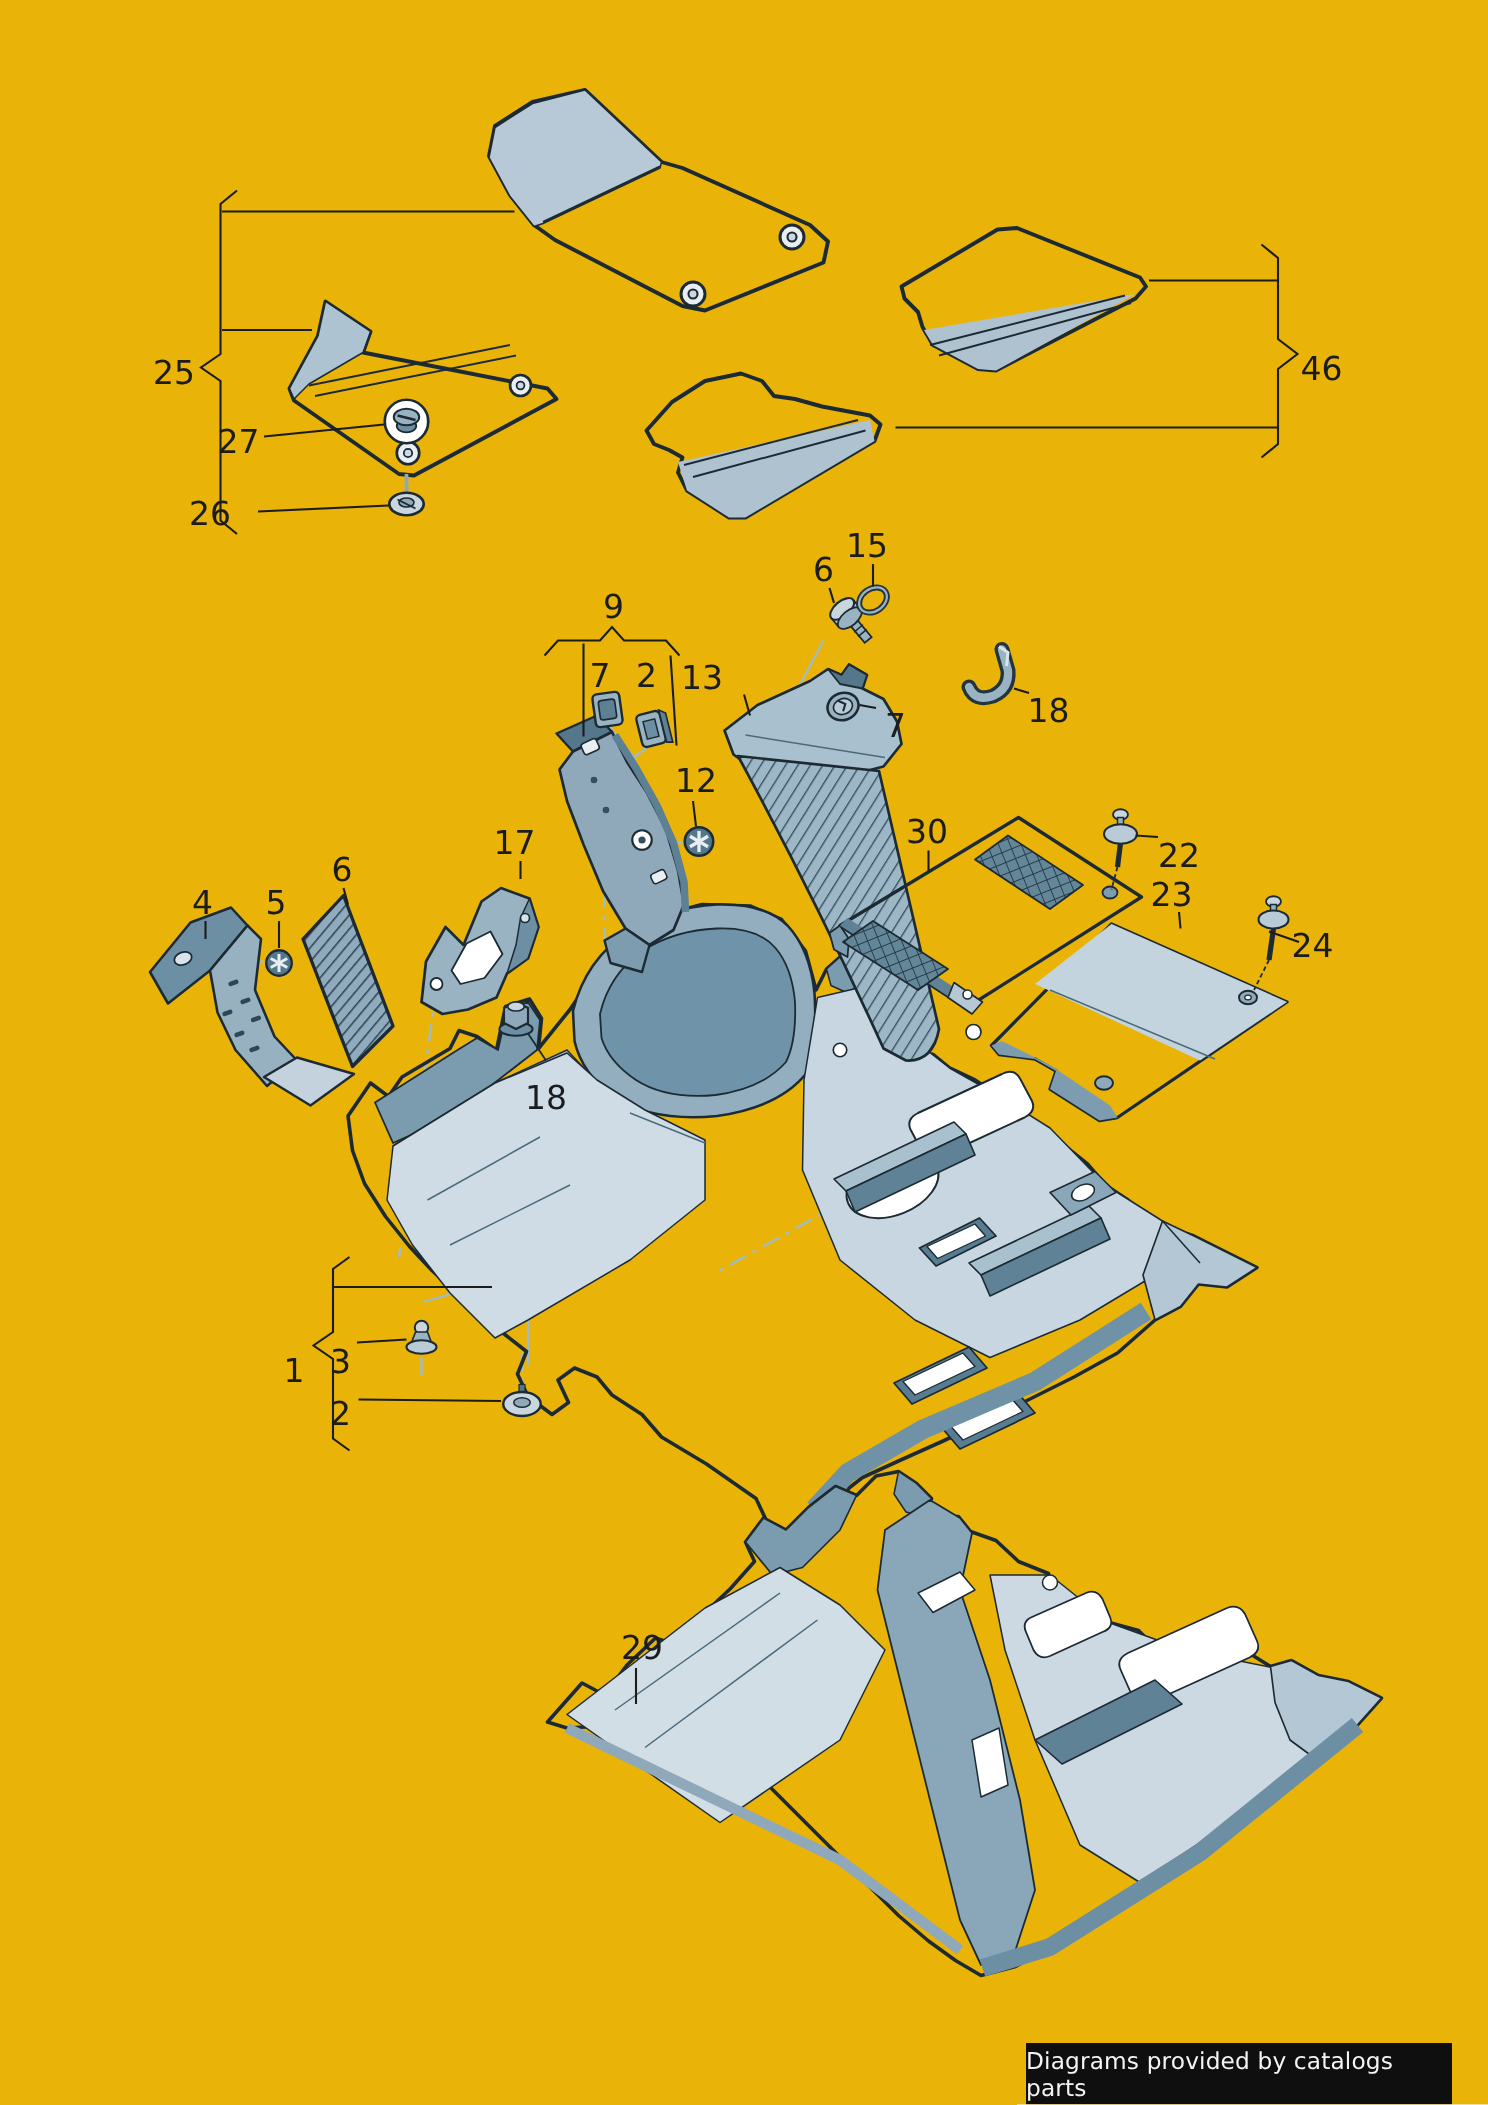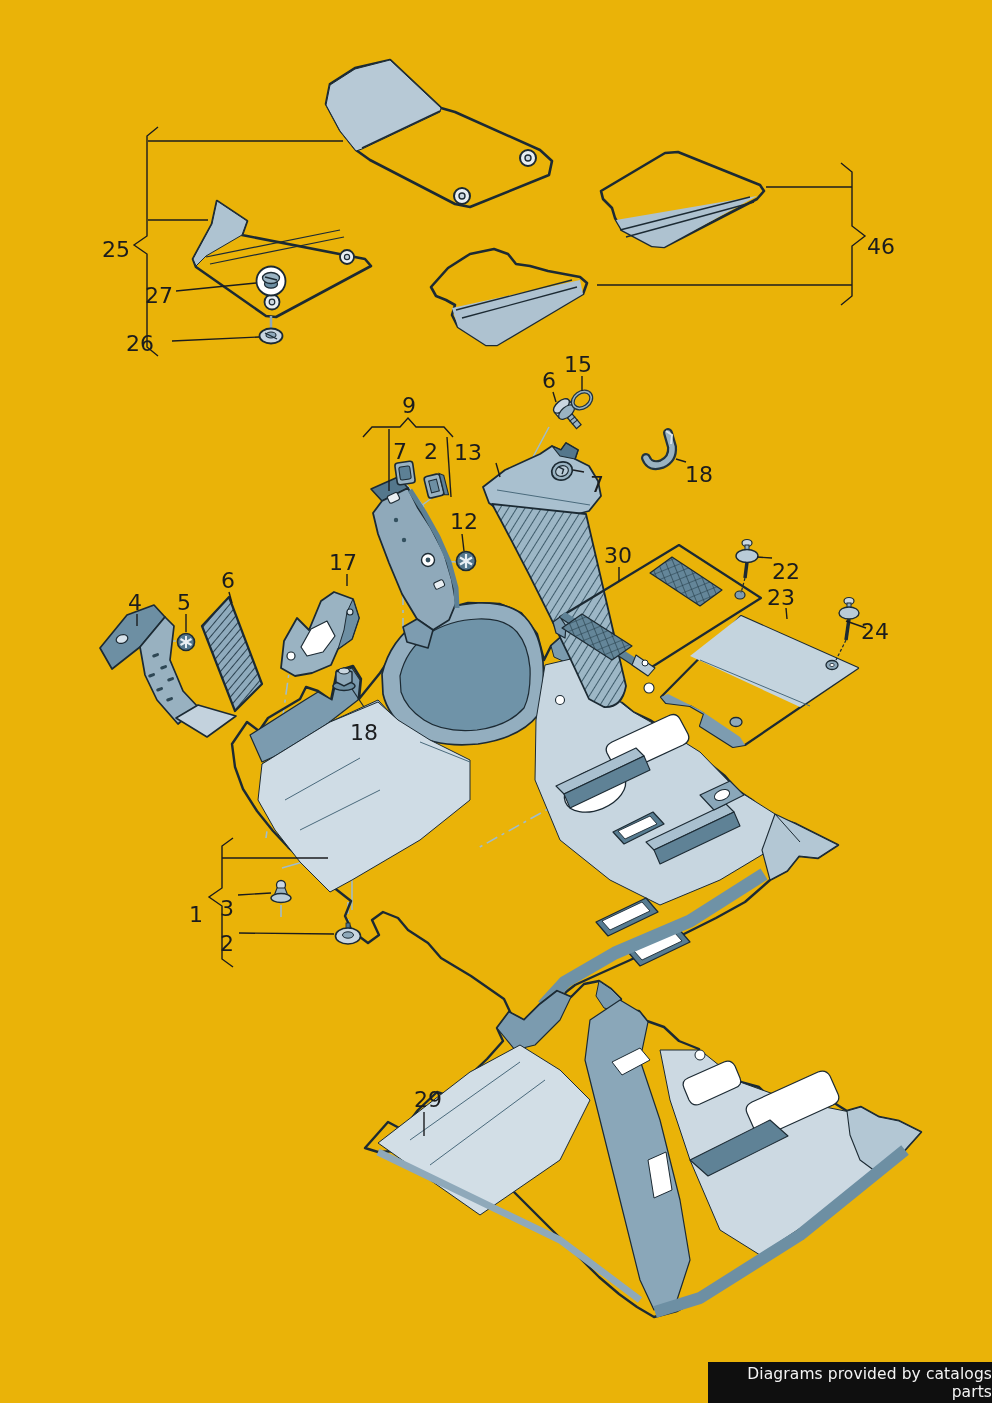--- a/index.html
+++ b/index.html
@@ -1,23 +1,23 @@
 <!DOCTYPE html>
 <html><head>
 <meta charset="utf-8">
 <style>
   html,body{margin:0;padding:0;background:#ffffff;}
   .stage{position:relative;width:992px;height:1403px;background:#eab308;overflow:hidden;
          font-family:"DejaVu Sans","Liberation Sans",sans-serif;}
   .art{position:absolute;left:0;top:0;}
   .lbl{position:absolute;transform:translate(-50%,-50%);font-size:22px;color:#1b1c1e;
        line-height:1;white-space:nowrap;cursor:pointer;}
-  .footer{position:absolute;left:708px;top:1362px;width:284px;height:41px;background:#0f0f0f;
+  .footer{position:absolute;left:684px;top:1362px;width:284px;height:41px;background:#0f0f0f;
           color:#f4f4f4;display:flex;align-items:center;justify-content:center;
-          font-size:15.5px;letter-spacing:.1px;text-align:right;}
+          font-size:15.5px;letter-spacing:.1px;}
   svg .oln{stroke:#1c2a33;fill:none;}
 </style>
 </head>
 <body>
 
 <div class="stage">
 
 <svg class="art" width="992" height="1403" viewBox="0 0 992 1403">
   <defs>
     <pattern id="hatchPedal" patternUnits="userSpaceOnUse" width="6" height="6" patternTransform="rotate(40)">

